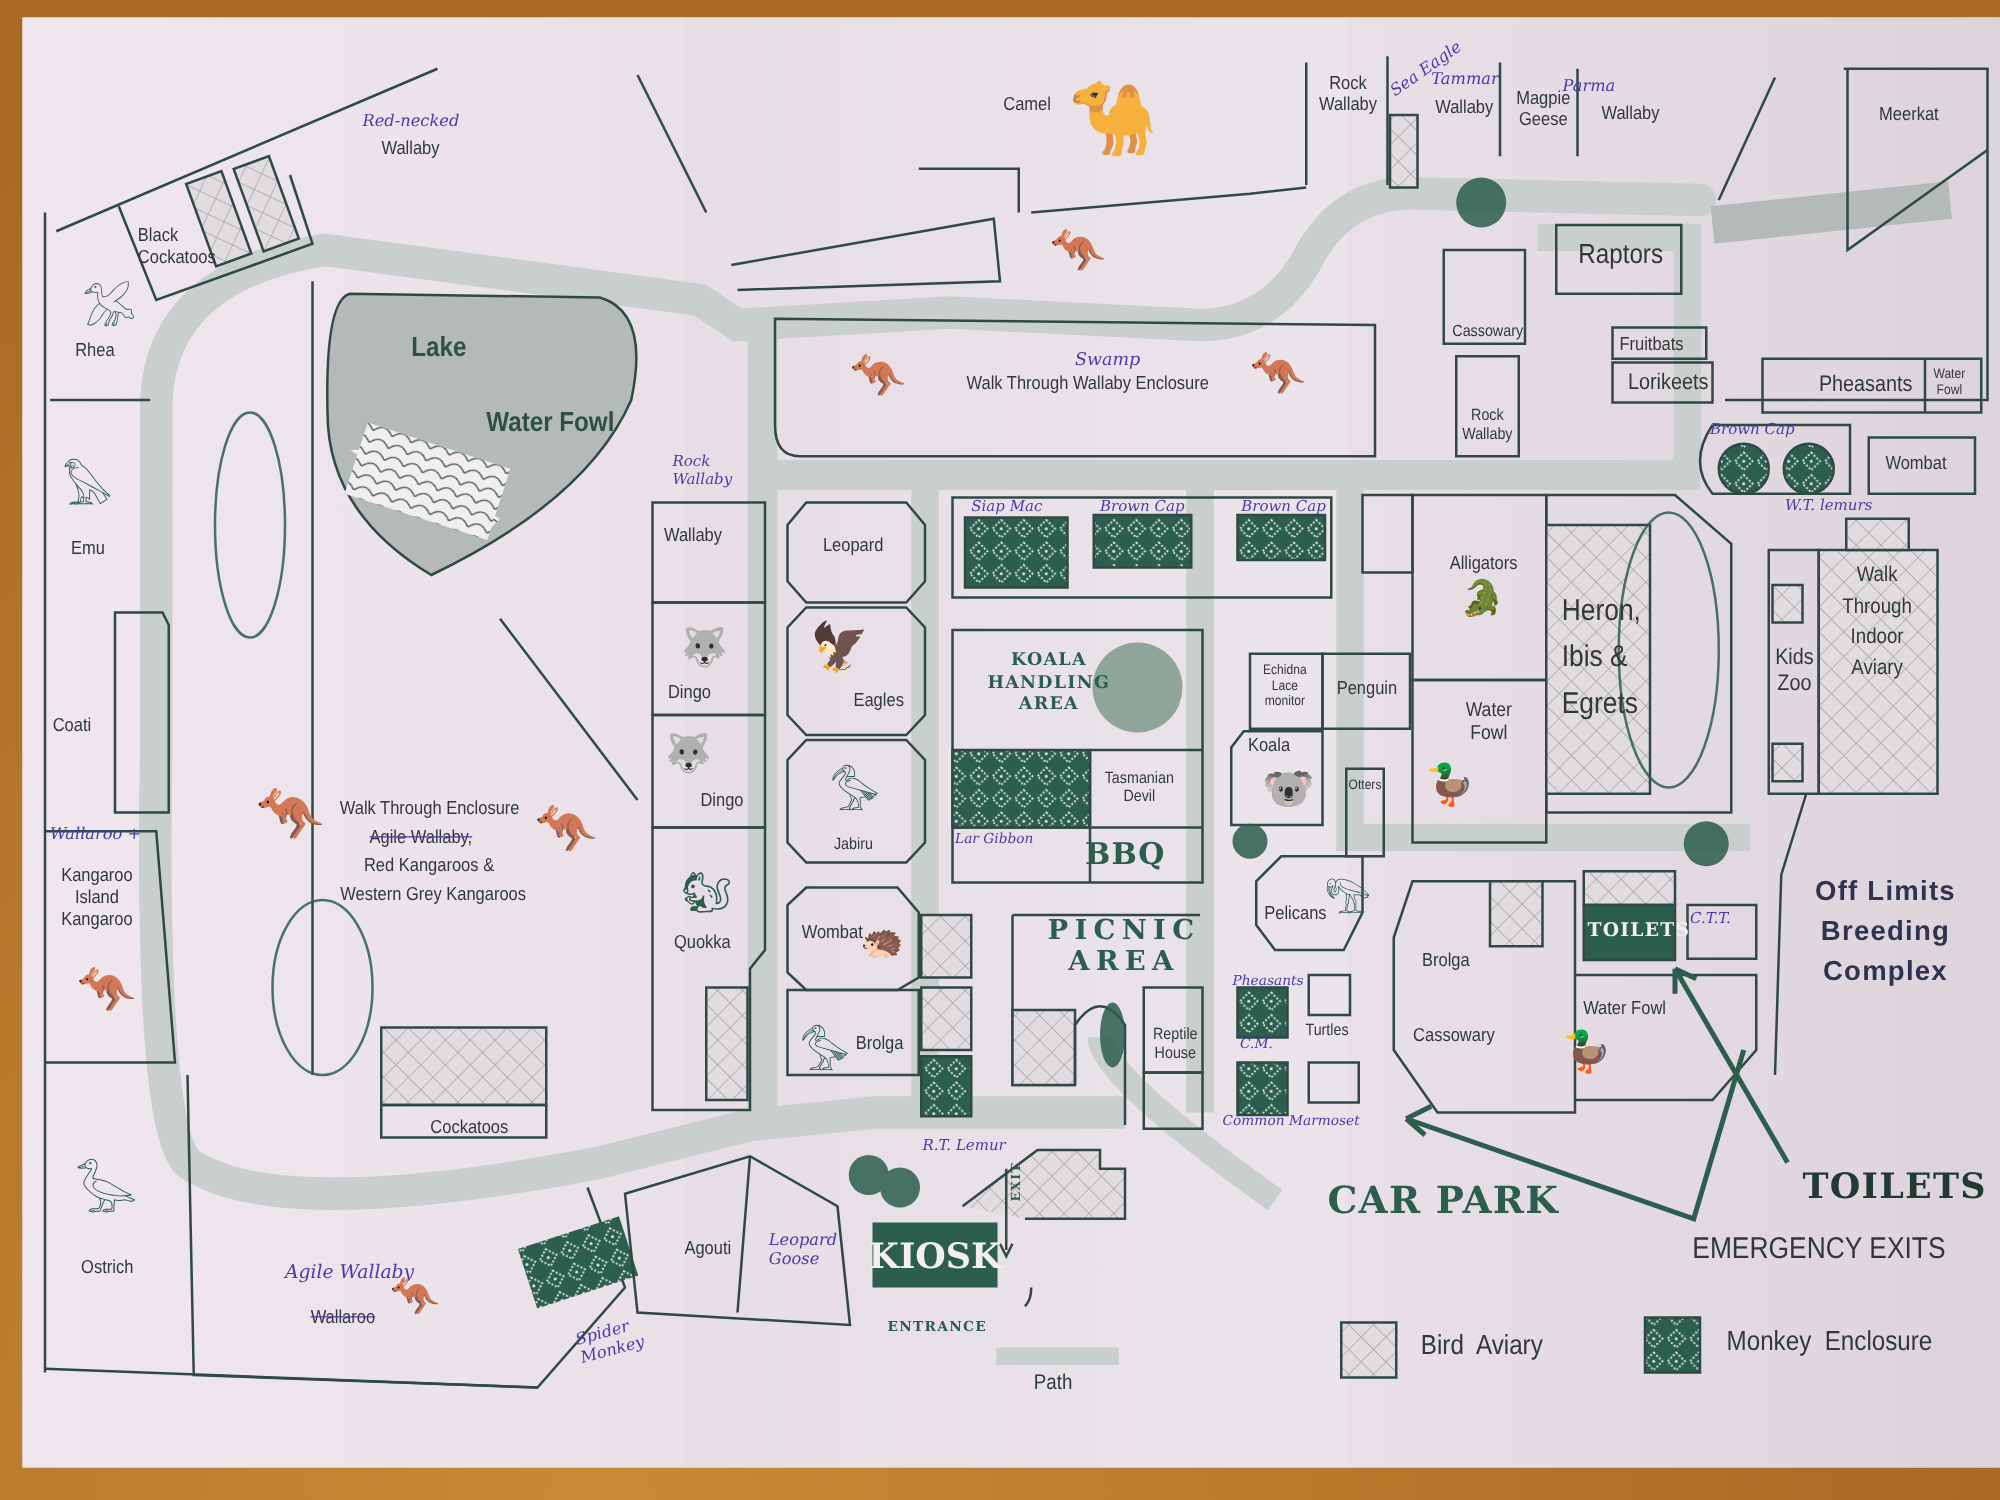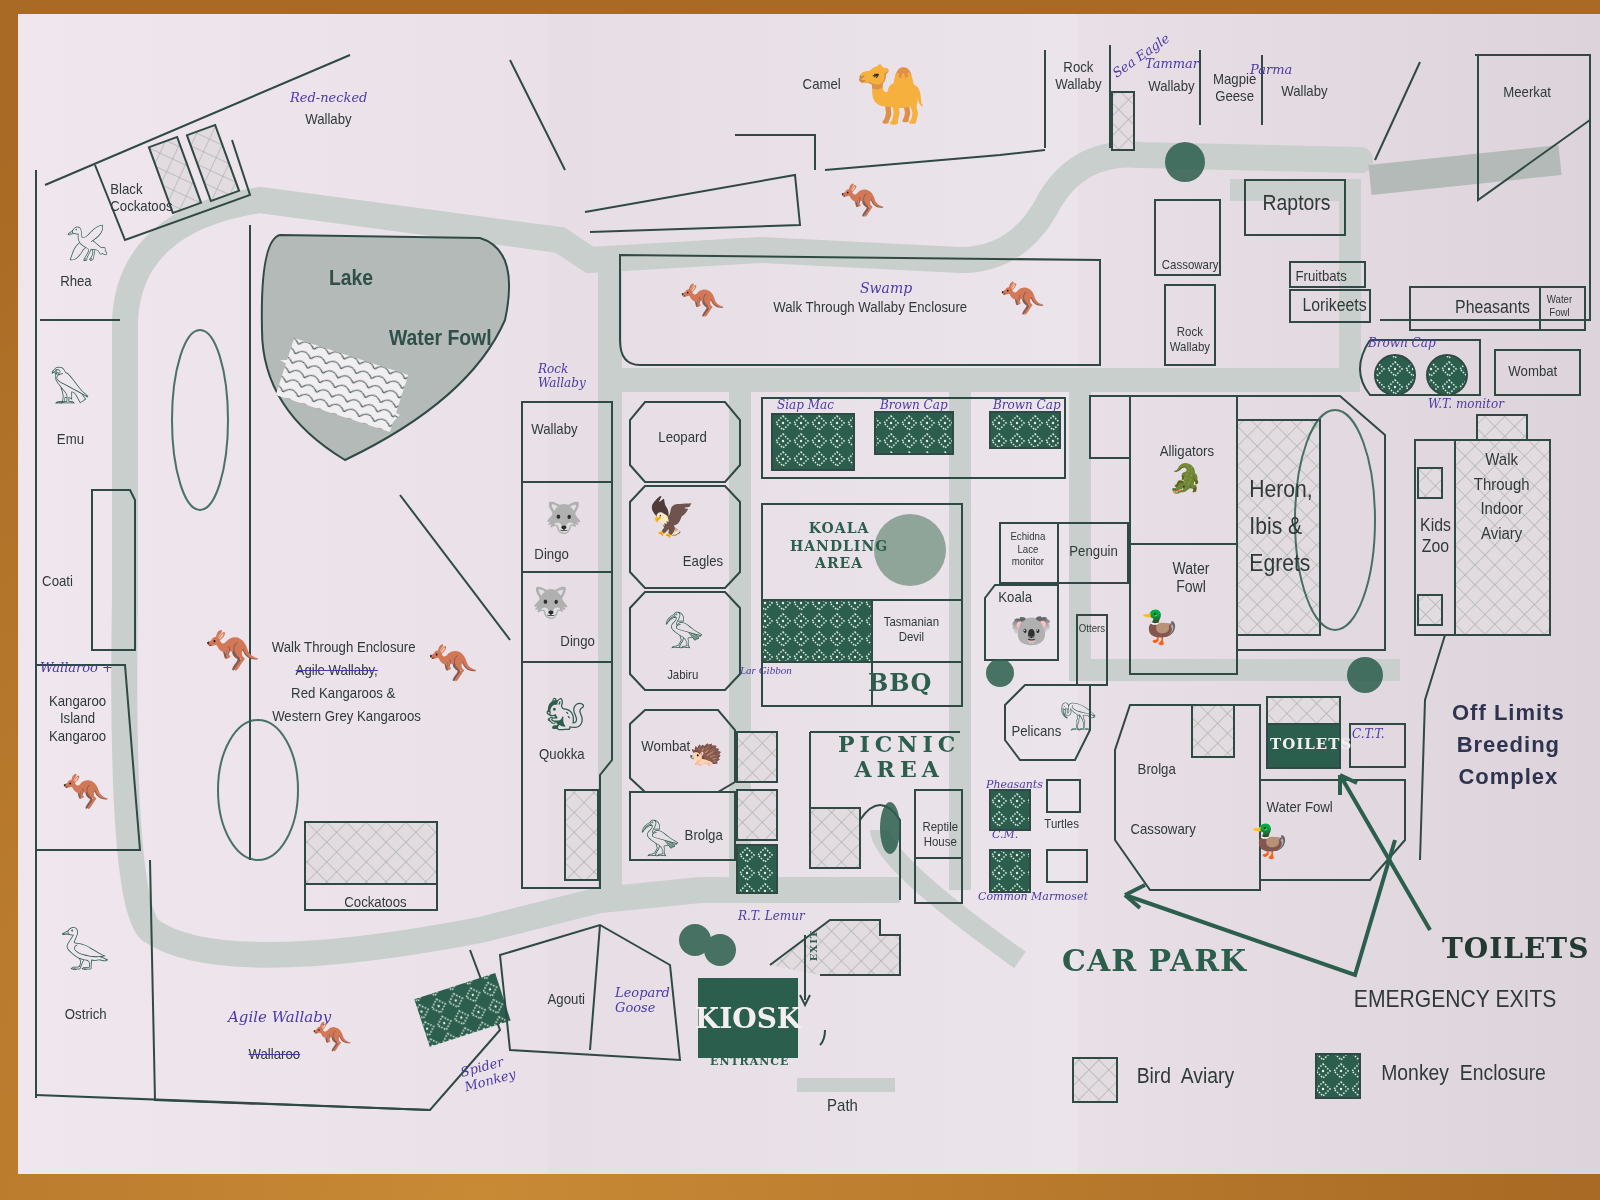--- a/index.html
+++ b/index.html
@@ -250,21 +250,21 @@
 <div class="lbl" style="left:1158px;top:258px;font-size:13px;">Cassowary</div>
 <div class="lbl" style="left:1292px;top:267px;">Fruitbats</div>
 <div class="lbl" style="left:1298px;top:295px;font-size:18px;">Lorikeets</div>
 <div class="lbl" style="left:1167px;top:325px;font-size:13px;white-space:pre;">Rock
 Wallaby</div>
 <div class="lbl" style="left:1450px;top:297px;font-size:18px;">Pheasants</div>
 <div class="lbl" style="left:1545px;top:293px;font-size:11px;white-space:pre;">Water
 Fowl</div>
 <div class="lbl" style="left:1505px;top:362px;">Wombat</div>
 <div class="hand" style="left:1368px;top:336px;font-size:12px;">Brown Cap</div>
-<div class="hand" style="left:1428px;top:397px;font-size:12px;">W.T. monitor</div>
+<div class="hand" style="left:1428px;top:397px;font-size:12px;">W.T. lemurs</div>
 
 <div class="hand" style="left:538px;top:362px;font-size:12px;white-space:pre;">Rock
 Wallaby</div>
 <div class="lbl" style="left:528px;top:420px;">Wallaby</div>
 <div class="icon" style="left:545px;top:500px;font-size:30px;">🐺</div>
 <div class="lbl" style="left:532px;top:545px;">Dingo</div>
 <div class="icon" style="left:532px;top:585px;font-size:30px;">🐺</div>
 <div class="lbl" style="left:558px;top:632px;">Dingo</div>
 <div class="icon" style="left:545px;top:695px;font-size:32px;">🐿</div>
 <div class="lbl" style="left:536px;top:745px;">Quokka</div>
@@ -275,31 +275,31 @@
 <div class="lbl" style="left:665px;top:668px;font-size:13px;">Jabiru</div>
 <div class="hand" style="left:777px;top:398px;font-size:12px;">Siap Mac</div>
 <div class="hand" style="left:880px;top:398px;font-size:12px;">Brown Cap</div>
 <div class="hand" style="left:993px;top:398px;font-size:12px;">Brown Cap</div>
 <div class="deco" style="left:790px;top:520px;font-size:14px;line-height:1.25;white-space:pre;">KOALA
 HANDLING
 AREA</div>
 <div class="lbl" style="left:880px;top:615px;font-size:13px;white-space:pre;">Tasmanian
 Devil</div>
 <div class="deco" style="left:868px;top:668px;font-size:24px;">BBQ</div>
-<div class="hand" style="left:740px;top:664px;font-size:11px;font-family:Liberation Serif, serif;">Lar Gibbon</div>
+<div class="hand" style="left:764px;top:664px;font-size:11px;">Lar Gibbon</div>
 <div class="lbl" style="left:638px;top:737px;">Wombat</div>
 <div class="icon" style="left:688px;top:736px;font-size:28px;">🦔</div>
 <div class="icon" style="left:640px;top:808px;font-size:36px;">𓅜</div>
 <div class="lbl" style="left:682px;top:826px;">Brolga</div>
 <div class="hand" style="left:738px;top:898px;font-size:12px;margin-top:11px;">R.T. Lemur</div>
 <div class="deco" style="left:838px;top:732px;font-size:22px;letter-spacing:5px;line-height:1.15;white-space:pre;">PICNIC
 AREA</div>
 <div class="lbl" style="left:920px;top:820px;font-size:13px;white-space:pre;">Reptile
 House</div>
-<div class="kiosk" style="left:698px;top:978px;width:100px;height:80px;font-size:28px;">
+<div class="kiosk" style="left:698px;top:978px;width:100px;height:52px;font-size:28px;">
     <span>KIOSK</span>
   </div>
 <div class="deco" style="left:710px;top:1055px;font-size:11px;">ENTRANCE</div>
 <div class="deco" style="left:798px;top:940px;font-size:10px;transform:rotate(-90deg);">EXIT</div>
 <div class="lbl" style="left:1008px;top:530px;font-size:11px;white-space:pre;">Echidna
 Lace
 monitor</div>
 <div class="lbl" style="left:1066px;top:542px;">Penguin</div>
 <div class="lbl" style="left:996px;top:588px;">Koala</div>
 <div class="icon" style="left:1010px;top:610px;font-size:34px;">🐨</div>

